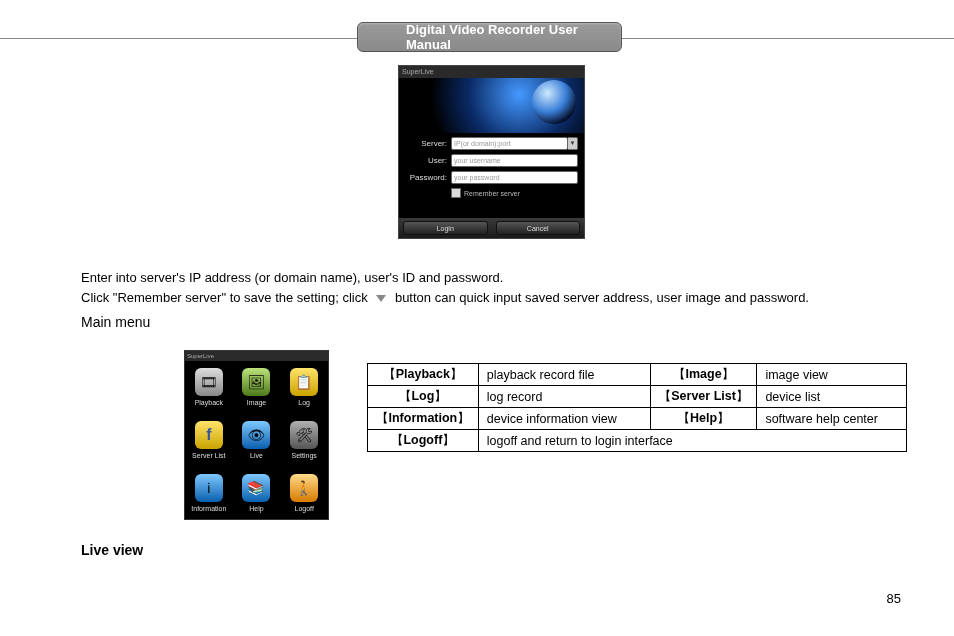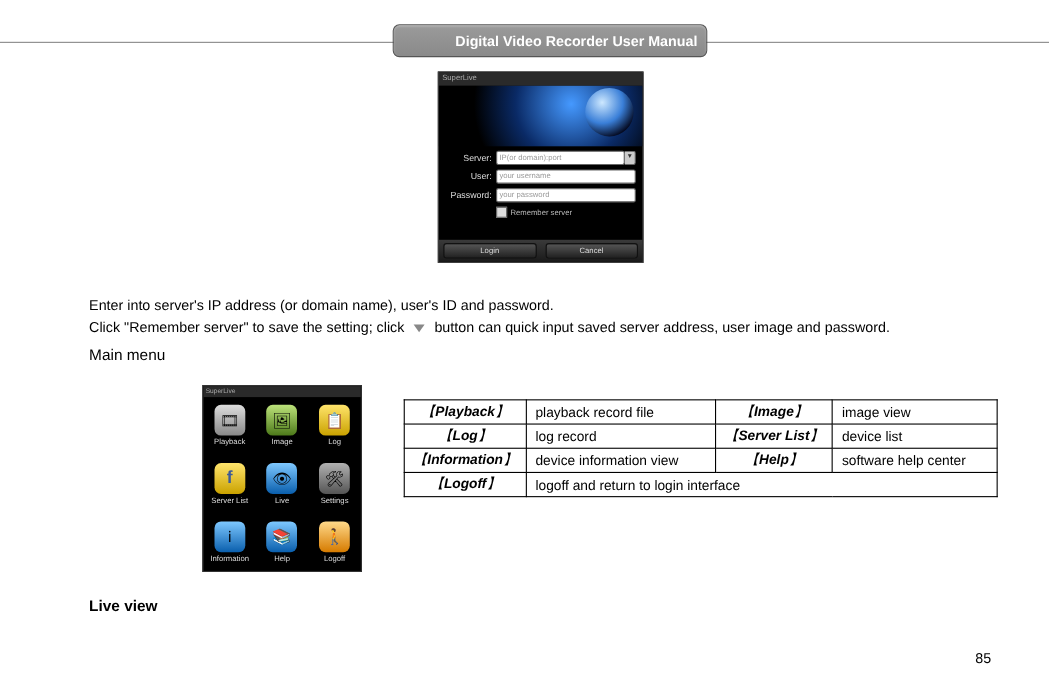--- a/index.html
+++ b/index.html
@@ -1,18 +1,18 @@
 <!DOCTYPE html>
 <html><head>
   <meta charset="utf-8">
   <style>
     * { box-sizing: border-box; margin: 0; padding: 0; }
     body { width: 954px; height: 636px; background: #fff; font-family: Arial, sans-serif; color: #000; position: relative; }
     .header-bar { position: absolute; top: 38px; left: 0; right: 0; height: 1px; background: #888; }
-    .title-box { position: absolute; top: 22px; left: 357px; width: 286px; height: 30px; background: linear-gradient(#9a9a9a,#8a8a8a); border: 1px solid #555; border-radius: 6px; color: #fff; font-weight: bold; font-size: 13px; display: flex; align-items: center; justify-content: center; box-shadow: inset 0 1px 2px rgba(255,255,255,.3); padding-left: 48px; }
+    .title-box { position: absolute; top: 22px; left: 357px; width: 265px; height: 30px; background: linear-gradient(#9a9a9a,#8a8a8a); border: 1px solid #555; border-radius: 6px; color: #fff; font-weight: bold; font-size: 13px; display: flex; align-items: center; justify-content: center; box-shadow: inset 0 1px 2px rgba(255,255,255,.3); padding-left: 48px; }
     .login-shot { position: absolute; top: 65px; left: 398px; width: 187px; height: 174px; background: #000; border: 1px solid #444; }
     .login-titlebar { height: 12px; background: #2a2a2a; color: #aaa; font-size: 7px; padding-left: 3px; line-height: 12px; }
     .login-banner { height: 55px; background: radial-gradient(circle at 65% 30%, #4599ff 0%, #0a2a66 40%, #000 70%); position: relative; overflow: hidden; }
     .planet { position: absolute; right: 8px; top: 2px; width: 44px; height: 44px; border-radius: 50%; background: radial-gradient(circle at 35% 30%, #cde8ff 0%, #3a7fd8 45%, #001 80%); }
     .login-form { padding: 4px 6px 0 6px; }
     .lf-row { display: flex; align-items: center; margin-bottom: 4px; }
     .lf-label { width: 42px; text-align: right; color: #ddd; font-size: 8px; margin-right: 4px; }
     .lf-input { flex: 1; height: 13px; background: #fff; border: 1px solid #666; border-radius: 2px; font-size: 7px; color: #999; padding: 0 2px; line-height: 11px; }
     .lf-drop { width: 10px; height: 13px; background: #ccc; border: 1px solid #666; border-left: 0; border-radius: 0 2px 2px 0; font-size: 6px; text-align: center; line-height: 11px; color: #333; }
     .lf-remember { display: flex; align-items: center; margin-left: 46px; margin-top: 2px; }
@@ -31,21 +31,21 @@
     .m-label { color: #ddd; font-size: 7px; margin-top: 3px; }
     .ic-gray { background: linear-gradient(#ddd,#888); }
     .ic-green { background: linear-gradient(#bce27a,#4d7a1a); }
     .ic-yellow { background: linear-gradient(#ffe46b,#caa200); }
     .ic-blue { background: linear-gradient(#7ec8ff,#0a5fad); }
     .ic-steel { background: linear-gradient(#b0b0b0,#555); }
     .ic-orange { background: linear-gradient(#ffd98a,#d67b00); }
     .ic-fb { background: linear-gradient(#ffe46b,#caa200); color:#3b5998; font-weight:bold; font-size:16px; }
     .func-table { position: absolute; top: 363px; left: 367px; border-collapse: collapse; font-size: 12.5px; }
     .func-table td { border: 1px solid #000; padding: 2px 8px; height: 22px; vertical-align: middle; }
-    .fn-key { text-align: center; white-space: nowrap; font-style: italic; }
+    .fn-key { text-align: center; white-space: nowrap; }
     .fn-key b { font-weight: bold; }
     .col-a { width: 106px; }
     .col-b { width: 172px; }
     .col-c { width: 100px; }
     .col-d { width: 150px; }
     .section-live { position: absolute; top: 542px; left: 81px; font-weight: bold; font-size: 14px; }
     .page-num { position: absolute; bottom: 30px; right: 53px; font-size: 13px; }
   </style>
 </head>
 <body>

